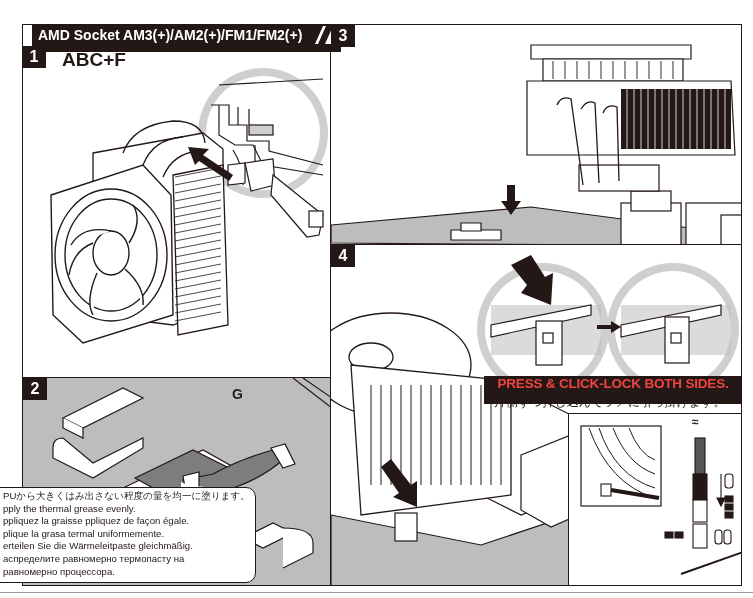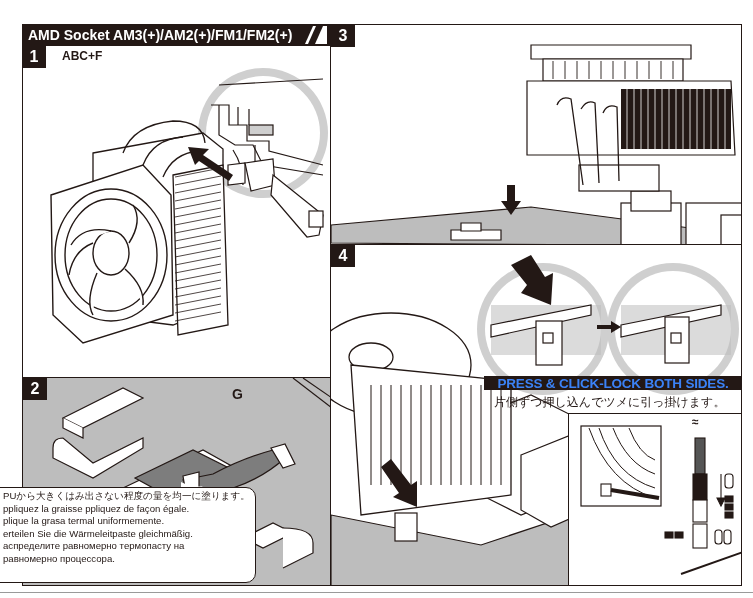--- a/index.html
+++ b/index.html
@@ -6,42 +6,42 @@
   body { width: 753px; height: 598px; position: relative; overflow: hidden;
          font-family: "Liberation Sans", sans-serif; color: #231815; }
   .page { position: absolute; left: 0; top: 0; width: 753px; height: 598px; background: #fff; }
 
   .panel { position: absolute; border: 1.5px solid #231815; box-sizing: border-box; overflow: hidden; background: #fff; }
   #p1 { left: 22px; top: 24px; width: 309px; height: 354px; }
   #p2 { left: 22px; top: 377px; width: 309px; height: 209px; background: #bdbdbd; }
   #p3 { left: 330px; top: 24px; width: 412px; height: 221px; }
   #p4 { left: 330px; top: 244px; width: 412px; height: 342px; }
 
-  .header-bar { position: absolute; left: 22px; top: 24px; width: 309px; height: 22px; background: #231815; color: #fff;
+  .header-bar { position: absolute; left: 32px; top: 24px; width: 309px; height: 28px; background: #231815; color: #fff;
                 font-family: "Liberation Sans", sans-serif; font-weight: bold; font-size: 14px; line-height: 22px;
                 padding-left: 6px; box-sizing: border-box; z-index: 5; white-space: nowrap; }
   .slashes { position: absolute; right: 4px; top: 2px; width: 26px; height: 18px; }
 
   .step-num { position: absolute; background: #231815; color: #fff; font-weight: bold; font-size: 16px;
               width: 24px; height: 22px; line-height: 22px; text-align: center; z-index: 6; }
   #n1 { left: 22px; top: 46px; }
   #n2 { left: 23px; top: 378px; }
   #n3 { left: 331px; top: 25px; }
   #n4 { left: 331px; top: 245px; }
 
-  .step-sub { position: absolute; left: 62px; top: 49px; font-weight: bold; font-size: 12px; z-index: 6; }
+  .step-sub { position: absolute; left: 62px; top: 49px; font-weight: bold; font-size: 19px; z-index: 6; }
 
   .label-g { position: absolute; left: 232px; top: 386px; font-weight: bold; font-size: 14px; z-index: 6; }
 
   .note-box { position: absolute; left: -14px; top: 487px; width: 270px; height: 96px; background: #fff;
               border: 1.5px solid #231815; border-radius: 0 10px 10px 0; box-sizing: border-box; z-index: 8;
               padding: 2px 0 0 16px; font-size: 9.6px; line-height: 12.6px; }
   .note-line { white-space: nowrap; display: block; }
 
-  .press-bar { position: absolute; left: 484px; top: 376px; width: 258px; height: 14px; background: #231815; color: #3b82f6;
+  .press-bar { position: absolute; left: 484px; top: 376px; width: 258px; height: 28px; background: #231815; color: #ef4444;
                font-weight: bold; font-size: 13.5px; line-height: 16px; text-align: center; z-index: 7; white-space: nowrap;
                letter-spacing: -0.2px; }
   .press-jp { position: absolute; left: 494px; top: 394px; width: 248px; font-size: 12px; line-height: 16px; z-index: 7; white-space: nowrap; }
 
   .inset { position: absolute; left: 568px; top: 413px; width: 174px; height: 173px; border: 1.5px solid #231815;
            background: #fff; box-sizing: border-box; z-index: 6; overflow: hidden; }
   .approx { position: absolute; left: 692px; top: 415px; font-size: 12px; font-weight: bold; z-index: 8; }
 
   .footer-line { position: absolute; left: 0; top: 592px; width: 753px; height: 1px; background: #9a9a9a; }
   svg { display: block; }
@@ -268,20 +268,21 @@
 
   <div class="step-num" id="n1">1</div>
   <div class="step-sub">ABC+F</div>
   <div class="step-num" id="n2">2</div>
   <div class="label-g">G</div>
   <div class="step-num" id="n3">3</div>
   <div class="step-num" id="n4">4</div>
 
   <div class="note-box">
     <span class="note-line">PUから大きくはみ出さない程度の量を均一に塗ります。</span>
+    <span class="note-line">pply the thermal grease evenly.</span>
     <span class="note-line">ppliquez la graisse ppliquez de façon égale.</span>
     <span class="note-line">plique la grasa termal uniformemente.</span>
     <span class="note-line">erteilen Sie die Wärmeleitpaste gleichmäßig.</span>
     <span class="note-line">аспределите равномерно термопасту на</span>
     <span class="note-line">равномерно процессора.</span>
   </div>
 
   <div class="press-bar">PRESS &amp; CLICK-LOCK BOTH SIDES.</div>
   <div class="press-jp">片側ずつ押し込んでツメに引っ掛けます。</div>
 

